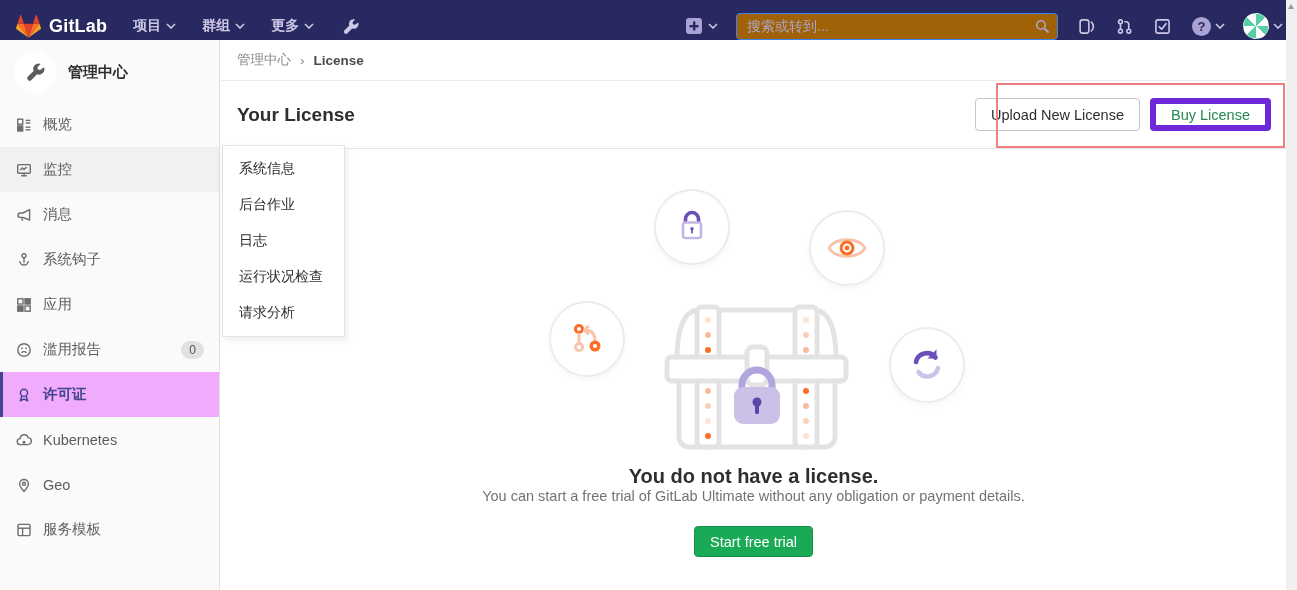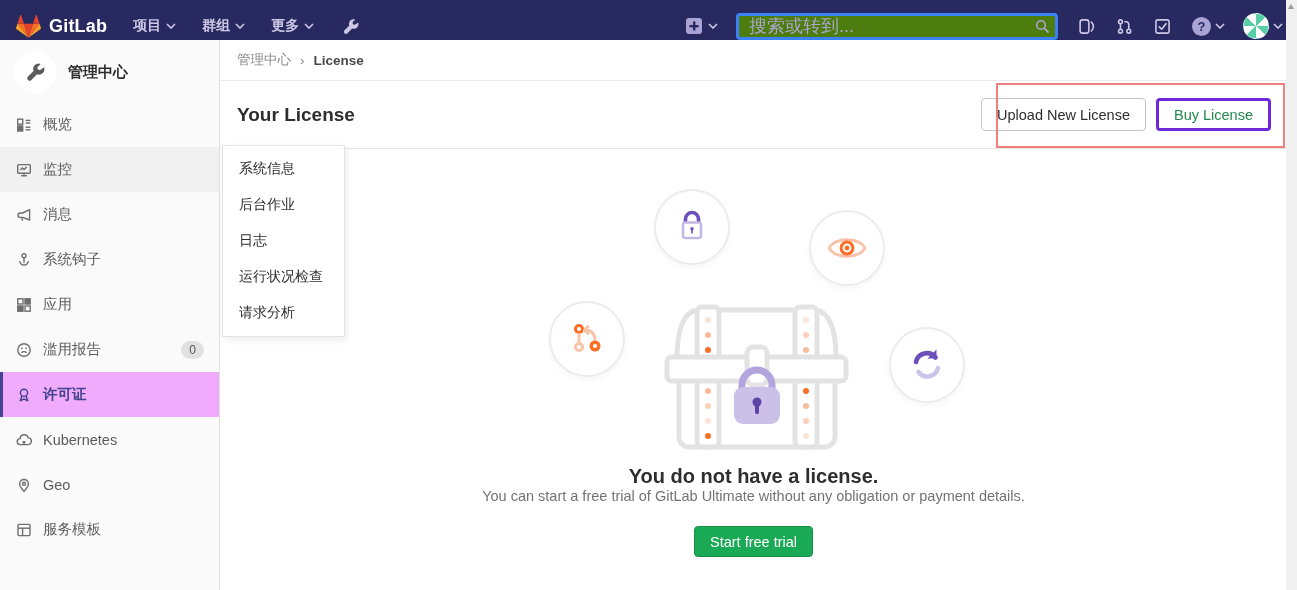--- a/index.html
+++ b/index.html
@@ -12,22 +12,22 @@
             display:flex; align-items:center; padding:12px 14px 0 16px; }
   .brand { display:flex; align-items:center; cursor:pointer; }
   .brand-name { color:#fff; font-size:18px; font-weight:600; margin-left:8px; letter-spacing:.2px; }
   .nav-menu { display:flex; align-items:center; margin-left:26px; }
   .nav-link { display:flex; align-items:center; color:#cdc8e6; font-size:14px; font-weight:700;
               margin-right:26px; cursor:pointer; gap:5px; }
   .nav-wrench { margin-left:2px; cursor:pointer; display:flex; }
   .nav-right { margin-left:auto; display:flex; align-items:center; }
   .plus-group { display:flex; align-items:center; gap:5px; cursor:pointer; margin-right:18px; }
   .searchbox { position:relative; width:322px; height:27px; margin-right:20px; }
-  .searchbox input { width:100%; height:100%; background:#4d7c0f; border:3px solid #3b82f6;
-              border-radius:4px; color:#e6e3f5; font-size:18px; padding:0 30px 0 10px; outline:none; }
+  .searchbox input { width:100%; height:100%; background:#a16207; border:1px solid #3b82f6;
+              border-radius:4px; color:#e6e3f5; font-size:14px; padding:0 30px 0 10px; outline:none; }
   .searchbox input::placeholder { color:#aaa5cc; }
   .search-mag { position:absolute; right:8px; top:5px; }
   .nbicon { margin-right:21px; cursor:pointer; display:flex; align-items:center; }
   .help-group,.user-group { display:flex; align-items:center; gap:4px; cursor:pointer; }
   .help-group { margin-right:18px; }
   .help-circle { width:19px; height:19px; border-radius:50%; background:#a9a3d3; color:#292961;
                  font-size:13px; font-weight:700; display:flex; align-items:center; justify-content:center; }
   .avatar { width:26px; height:26px; border-radius:50%;
             background:repeating-conic-gradient(#57cfa6 0 12.5%, #ffffff 0 25%);
             border:1px solid #ffffff55; }
@@ -53,21 +53,21 @@
   .breadcrumb { height:41px; border-bottom:1px solid #eaeaea; display:flex; align-items:center;
                 padding:0 16px; font-size:13.5px; color:#8a8a8a; gap:9px; }
   .crumb-current { color:#4a4a4a; font-weight:700; }
   .page-header { height:68px; border-bottom:1px solid #e5e5e5; display:flex; align-items:center;
                  padding:0 15px 0 16px; }
   .page-title { font-size:19px; font-weight:700; color:#2e2e2e; }
   .actions { margin-left:auto; display:flex; gap:10px; }
   .btn { height:33px; border-radius:4px; font-size:14.5px; padding:0 15px; background:#fff;
          display:flex; align-items:center; cursor:pointer; font-family:inherit; }
   .btn-default { border:1px solid #c4c4c4; color:#2e2e2e; }
-  .btn-green-outline { border:3px solid #6d28d9; color:#24894f; }
+  .btn-green-outline { border:6px solid #6d28d9; color:#24894f; }
   .btn-success { background:#1aaa55; border:1px solid #168f48; color:#fff; height:31px; font-size:14.5px; }
 
   
   .empty { text-align:center; }
   .illus { position:relative; width:460px; height:296px; margin:16px auto 0; }
   .bubble { position:absolute; width:76px; height:76px; border-radius:50%; background:#fff;
             border:2px solid #ececec; box-shadow:0 3px 6px rgba(0,0,0,.04);
             display:flex; align-items:center; justify-content:center; }
   .bubble.b-lock { left:130px; top:24px; }
   .bubble.b-eye  { left:285px; top:45px; }

